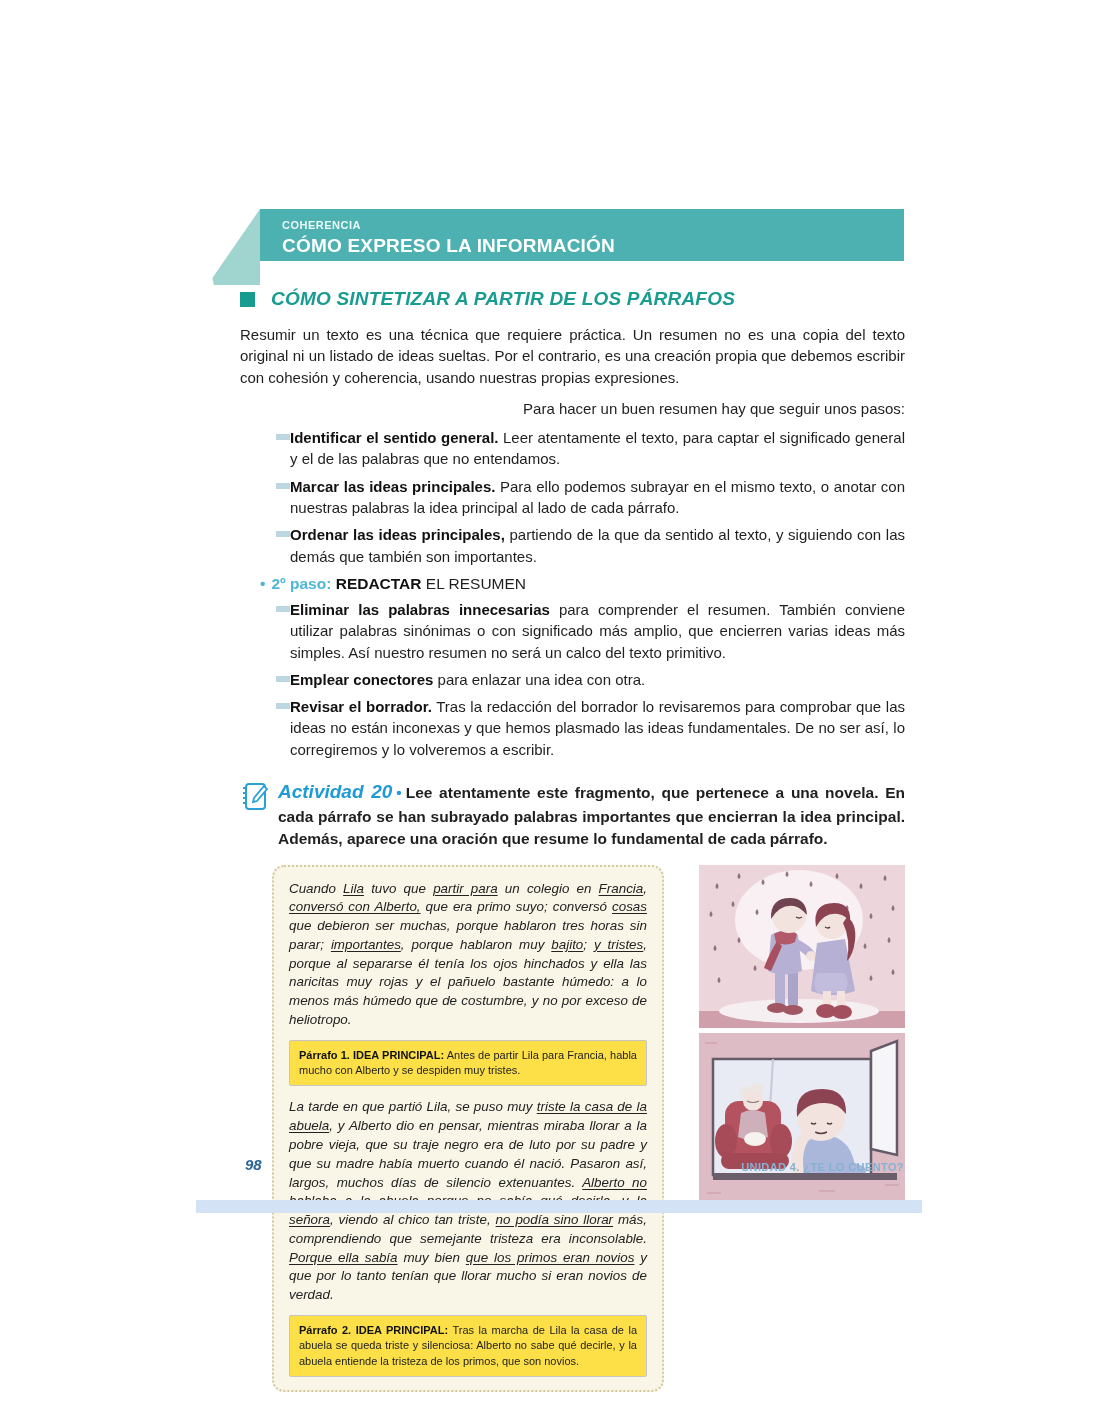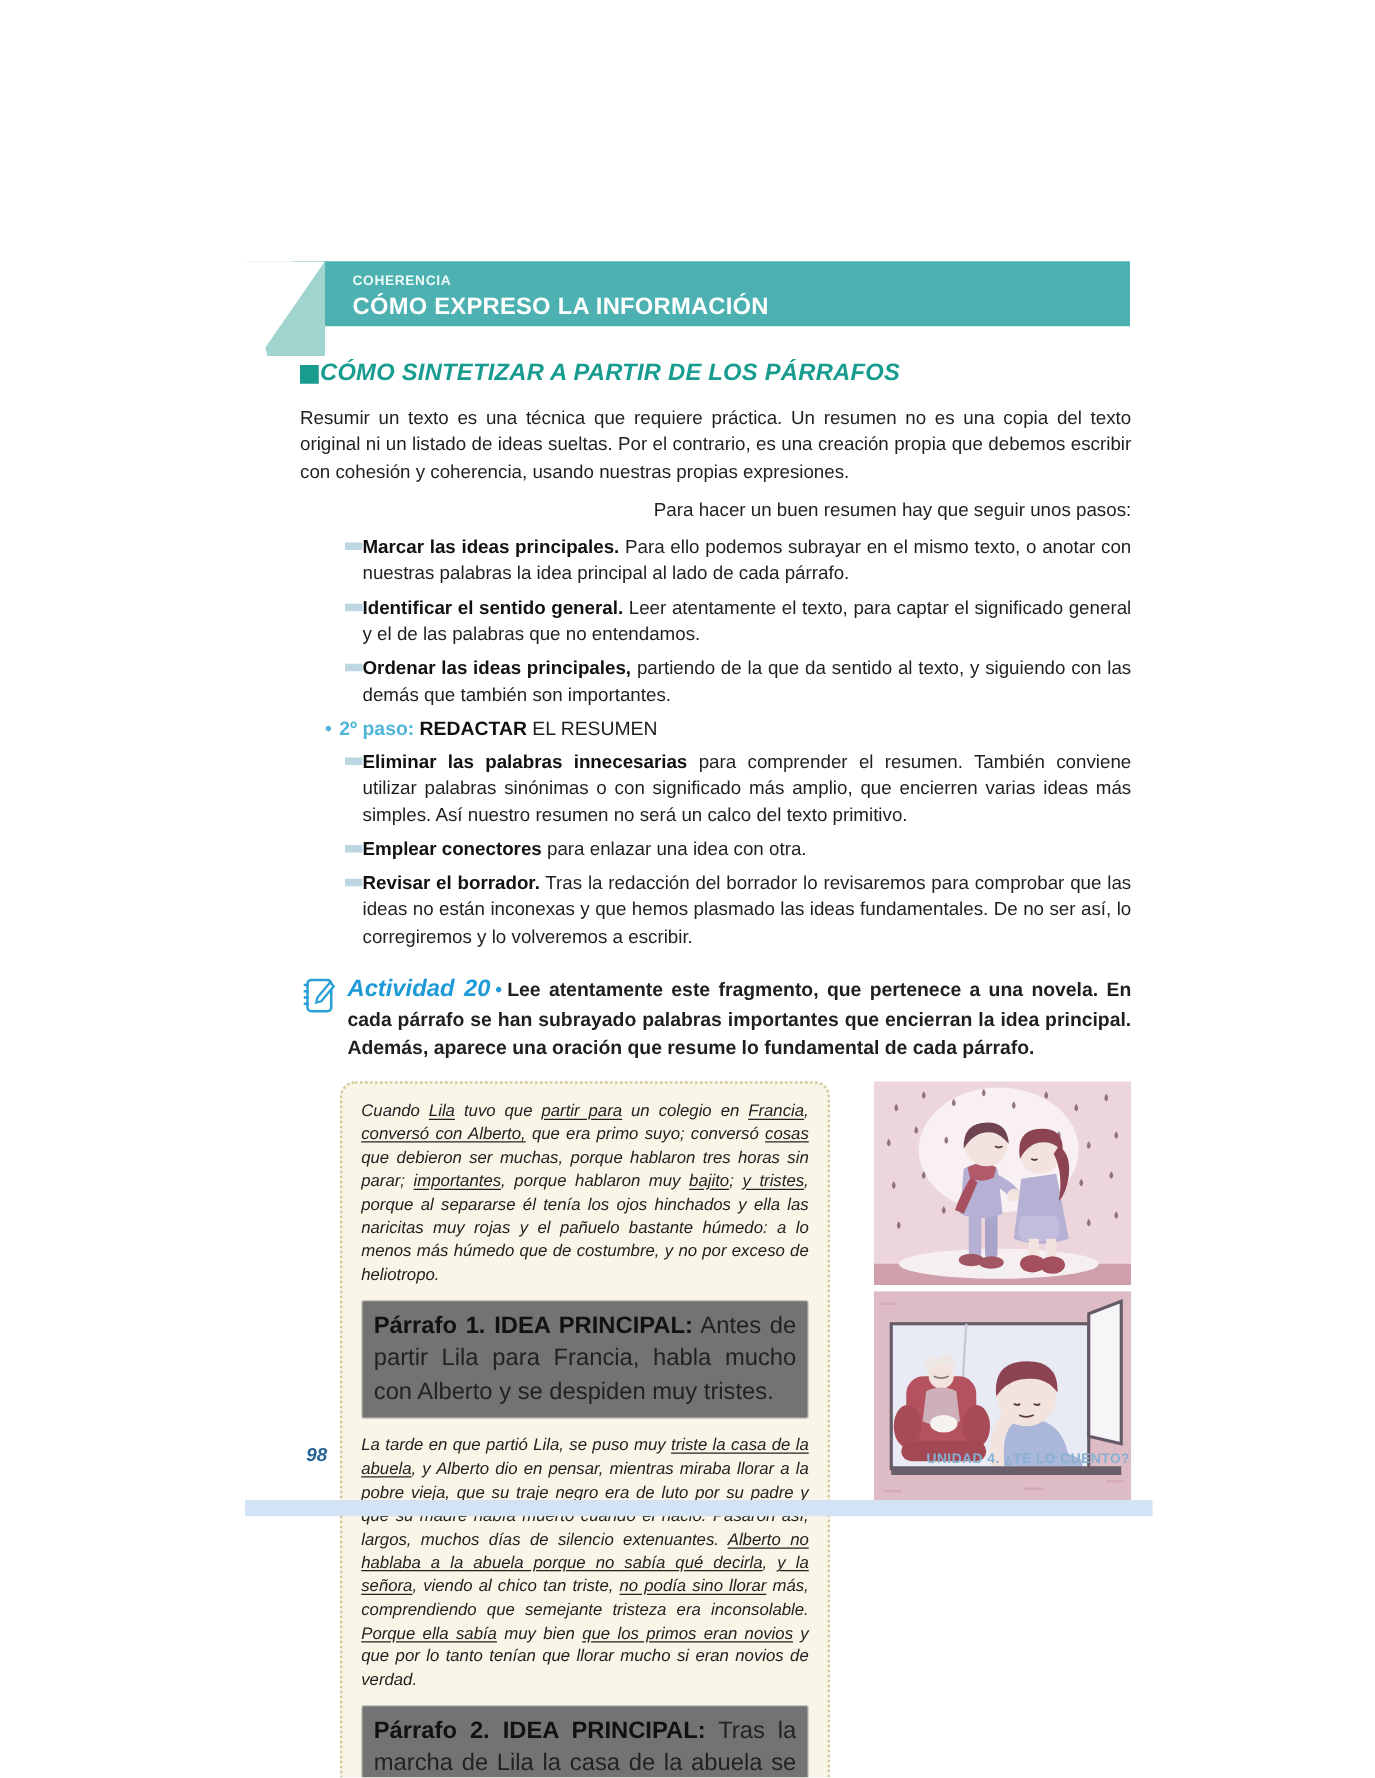--- a/index.html
+++ b/index.html
@@ -13,21 +13,21 @@
   .fold{position:absolute;left:0;top:0;width:64px;height:76px;background:#9fd4cf;
         clip-path:polygon(100% 0,100% 100%,28% 100%,0 0);}
   .fold-white{position:absolute;left:0;top:0;width:64px;height:76px;background:#ffffff;
         clip-path:polygon(0 0,100% 0,18% 100%,0 100%);}
   .kicker{position:absolute;left:86px;top:10px;font-size:11px;font-weight:bold;
         color:#eafaf8;letter-spacing:.5px;}
   .banner-title{position:absolute;left:86px;top:26px;font-size:19px;font-weight:bold;
         color:#ffffff;letter-spacing:.2px;}
   
   .content{position:absolute;left:240px;top:288px;width:665px;}
-  .section-title{display:flex;align-items:center;gap:1px;margin:0 0 14px 0;
+  .section-title{display:flex;align-items:center;gap:16px;margin:0 0 14px 0;
         font-size:19px;font-weight:bold;font-style:italic;color:#189c90;letter-spacing:.2px;}
   .sq{width:15px;height:15px;background:#189c90;flex:0 0 auto;}
   .intro,.lead{margin:0 0 8px 0;font-size:15px;line-height:1.42;text-align:justify;}
   .lead{text-align:right;margin-top:10px;}
   
   .step-head{margin:8px 0 4px 20px;font-size:15.5px;}
   .step-bullet{color:#4fb6d8;font-weight:bold;margin-right:6px;}
   .step-label{color:#4fb6d8;font-weight:bold;}
   .step-strong{font-weight:bold;color:#111;}
   .substeps{margin-left:36px;}
@@ -41,22 +41,22 @@
   .activity-icon{position:absolute;left:0;top:2px;width:30px;height:32px;}
   .activity-label{color:#1e9ad6;font-weight:bold;font-style:italic;font-size:19px;}
   .activity-sep{color:#1e9ad6;font-weight:bold;padding:0 4px;}
   
   .frag-row{display:flex;margin-top:14px;}
   .frag-box{margin-left:32px;width:392px;box-sizing:border-box;background:#f9f5e7;
         border:2px dotted #d5c99e;border-radius:12px;padding:13px 15px;}
   .frag-para{margin:0 0 10px 0;font-size:13.4px;line-height:1.4;font-style:italic;
         text-align:justify;color:#222;}
   .frag-para u{text-underline-offset:2px;}
-  .idea-box{background:#737373;border:1.5px solid #c6c6c6;border-radius:2px;
-        padding:7px 9px;margin:0 0 12px 0;font-size:19px;line-height:1.4;
+  .idea-box{background:#fde047;border:1.5px solid #c6c6c6;border-radius:2px;
+        padding:7px 9px;margin:0 0 12px 0;font-size:11px;line-height:1.4;
         text-align:justify;color:#222;}
   .idea-box b{color:#111;}
   .frag-images{margin-left:auto;width:206px;display:flex;flex-direction:column;gap:5px;}
   .frag-images svg{display:block;}
   
   .page-number{position:absolute;left:245px;top:1156px;font-size:15px;font-weight:bold;
         font-style:italic;color:#2a6496;}
   .footer-unit{position:absolute;right:196px;top:1161px;font-size:11px;font-weight:bold;
         color:#85b1d3;letter-spacing:.4px;}
   .footer-bar{position:absolute;left:196px;top:1200px;width:726px;height:13px;background:#d3e2f4;}
@@ -80,25 +80,25 @@
       <span class="sq"></span>
       <span>CÓMO SINTETIZAR A PARTIR DE LOS PÁRRAFOS</span>
     </h2>
 
     <p class="intro">Resumir un texto es una técnica que requiere práctica. Un resumen no es una copia del texto original ni un listado de ideas sueltas. Por el contrario, es una creación propia que debemos escribir con cohesión y coherencia, usando nuestras propias expresiones.</p>
     <p class="lead">Para hacer un buen resumen hay que seguir unos pasos:</p>
 
     <div class="substeps">
       <div class="substep">
         <span class="sub-bullet"></span>
+        <p><b>Identificar el sentido general.</b><span> Leer atentamente el texto, para captar el significado general y el de las palabras que no entendamos.</span></p>
+      </div>
+      <div class="substep">
+        <span class="sub-bullet"></span>
         <p><b>Marcar las ideas principales.</b><span> Para ello podemos subrayar en el mismo texto, o anotar con nuestras palabras la idea principal al lado de cada párrafo.</span></p>
-      </div>
-      <div class="substep">
-        <span class="sub-bullet"></span>
-        <p><b>Identificar el sentido general.</b><span> Leer atentamente el texto, para captar el significado general y el de las palabras que no entendamos.</span></p>
       </div>
       <div class="substep">
         <span class="sub-bullet"></span>
         <p><b>Ordenar las ideas principales,</b><span> partiendo de la que da sentido al texto, y siguiendo con las demás que también son importantes.</span></p>
       </div>
     </div>
 
     <div class="step-head">
       <span class="step-bullet">•</span><span class="step-label">2º paso:</span>
       <span class="step-strong">REDACTAR</span><span> EL RESUMEN</span>

